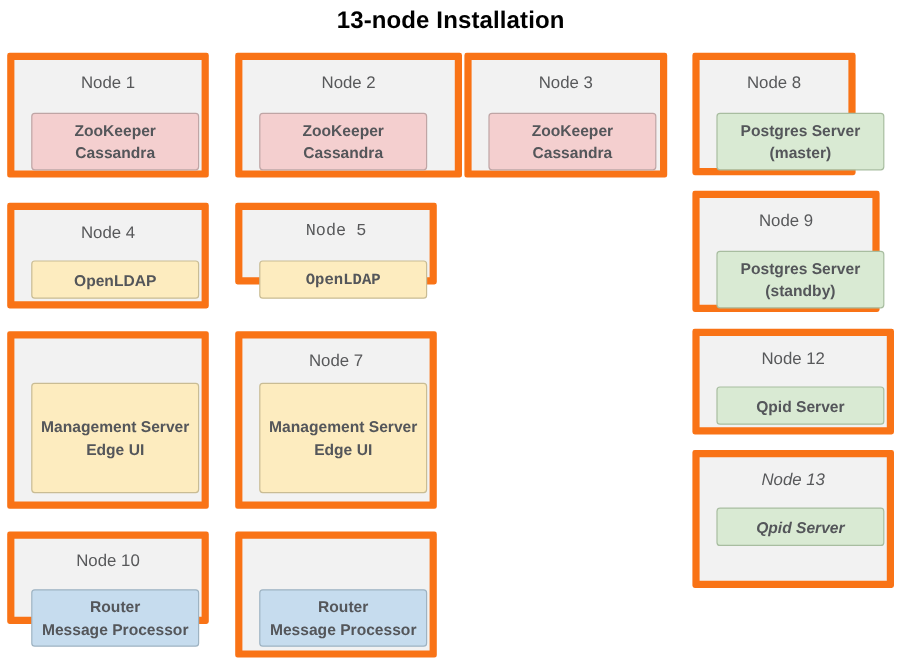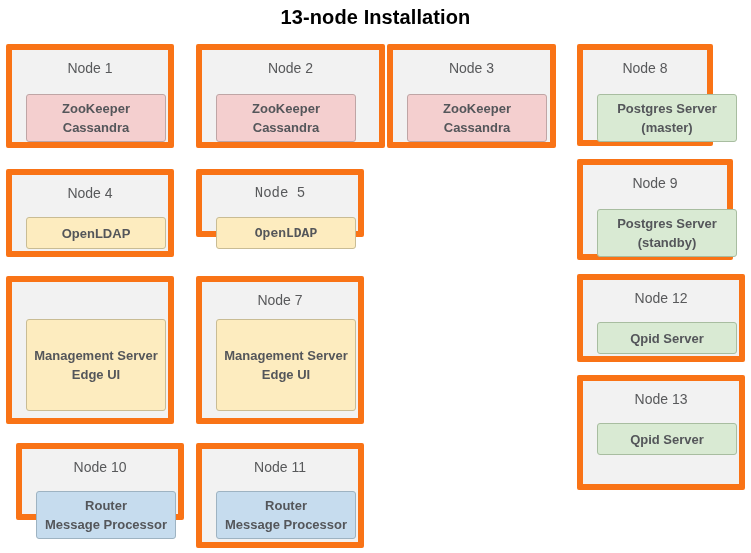--- a/index.html
+++ b/index.html
@@ -140,33 +140,32 @@
         <span class="svc-line">Management Server</span>
         <span class="svc-line">Edge UI</span>
       </div>
     </div>
     <div class="node-box" style="left: 577px; top: 274px; width: 168px; height: 88px;">
       <div class="node-label">Node 12</div>
       <div class="service-box svc-green" style="left: 14px; top: 42px; width: 140px; height: 32px;">
         <span class="svc-line">Qpid Server</span>
       </div>
     </div>
-    <div class="node-box" style="left: 16px; top: 443px; width: 168px; height: 77px; padding-left: 20px;">
+    <div class="node-box" style="left: 6px; top: 443px; width: 168px; height: 77px; padding-left: 20px;">
       <div class="node-label">Node 10</div>
       <div class="service-box svc-blue" style="left: 14px; top: 42px; width: 140px; height: 48px;">
         <span class="svc-line">Router</span>
         <span class="svc-line">Message Processor</span>
       </div>
     </div>
     <div class="node-box" style="left: 196px; top: 443px; width: 168px; height: 105px;">
-      <div class="node-label">Node 11</div>
       <div class="service-box svc-blue" style="left: 14px; top: 42px; width: 140px; height: 48px;">
         <span class="svc-line">Router</span>
         <span class="svc-line">Message Processor</span>
       </div>
     </div>
-    <div class="node-box" style="left: 577px; top: 375px; width: 168px; height: 115px;">
+    <div class="node-box" style="left: 577px; top: 375px; width: 168px; height: 115px; font-style: italic;">
       <div class="node-label">Node 13</div>
       <div class="service-box svc-green" style="left: 14px; top: 42px; width: 140px; height: 32px;">
         <span class="svc-line">Qpid Server</span>
       </div>
     </div>
   </div>
 
 </body></html>

